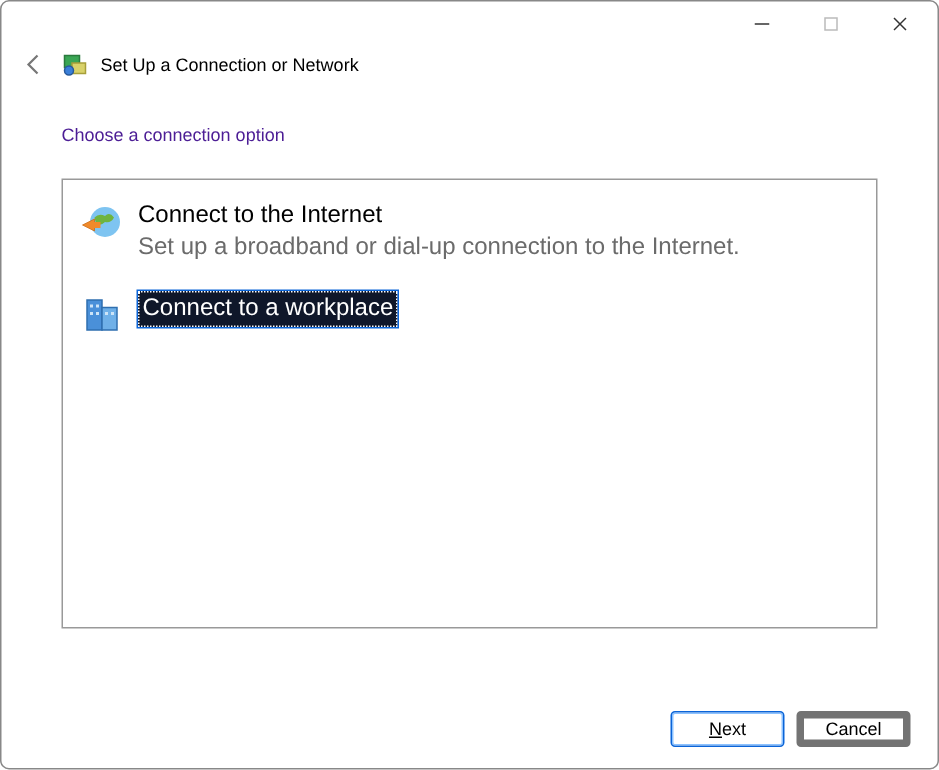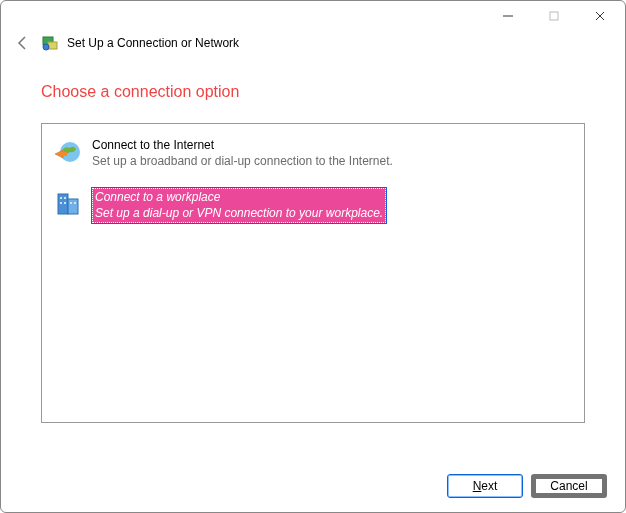--- a/index.html
+++ b/index.html
@@ -47,22 +47,22 @@
       display: inline-block;
     }
     .header-title {
       font-size: 12px;
       color: #000;
     }
     .content {
       padding: 22px 40px 0 40px;
     }
     .main-heading {
-      font-size: 16px;
-      color: #ef4444;
+      font-size: 12px;
+      color: #4c1d95;
       font-weight: 400;
       margin-bottom: 22px;
     }
     .option-panel {
       border: 1px solid #999;
       height: 300px;
       padding: 8px 0;
     }
     .option {
       display: flex;
@@ -73,35 +73,34 @@
     }
     .option .icon-slot {
       width: 32px;
       height: 32px;
       flex-shrink: 0;
       display: flex;
       align-items: center;
       justify-content: center;
     }
     .option .text-slot .opt-title {
-      font-size: 12px;
+      font-size: 16px;
       color: #000;
       line-height: 1.3;
     }
     .option .text-slot .opt-desc {
-      font-size: 12px;
+      font-size: 16px;
       color: #6b6b6b;
       line-height: 1.3;
     }
     .option.selected .text-slot {
-      background: #ec4899;
+      background: #0f172a;
       border: 1px dotted #fff;
       outline: 1px solid #0a64d8;
       padding: 1px 2px;
-      font-style: italic;
     }
     .option.selected .opt-title,
     .option.selected .opt-desc {
       color: #fff;
     }
     .footer {
       position: absolute;
       bottom: 14px;
       right: 18px;
       display: flex;
@@ -193,21 +192,20 @@
           <rect x="7" y="8" width="2" height="2" fill="#cde4f7"></rect>
           <rect x="11" y="8" width="2" height="2" fill="#cde4f7"></rect>
           <rect x="7" y="13" width="2" height="2" fill="#cde4f7"></rect>
           <rect x="11" y="13" width="2" height="2" fill="#cde4f7"></rect>
           <rect x="17" y="13" width="2" height="2" fill="#cde4f7"></rect>
           <rect x="21" y="13" width="2" height="2" fill="#cde4f7"></rect>
         </svg>
       </div>
       <div class="text-slot">
         <div class="opt-title">Connect to a workplace</div>
-        <div class="opt-desc">Set up a dial-up or VPN connection to your workplace.</div>
       </div>
     </div>
 
   </div>
 </div>
 
 <div class="footer">
   <button class="btn primary">
       <span class="ul">N</span>
       <span>ext</span>

